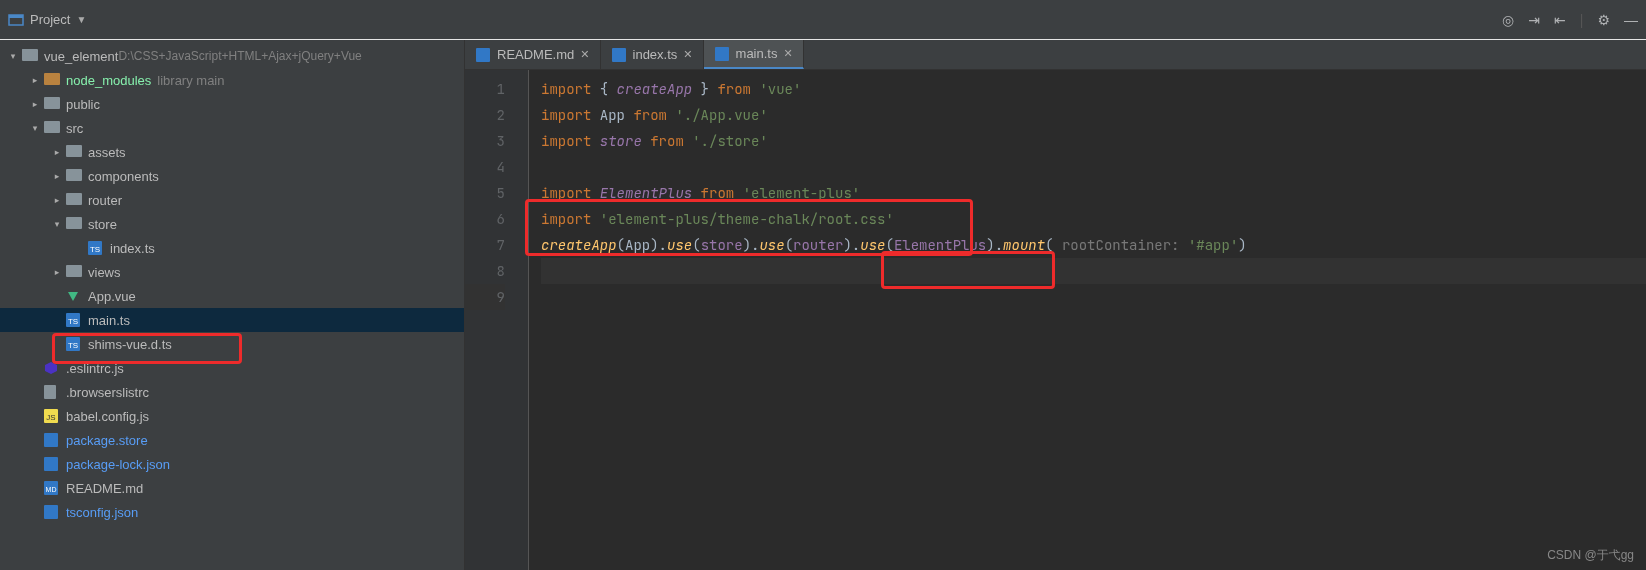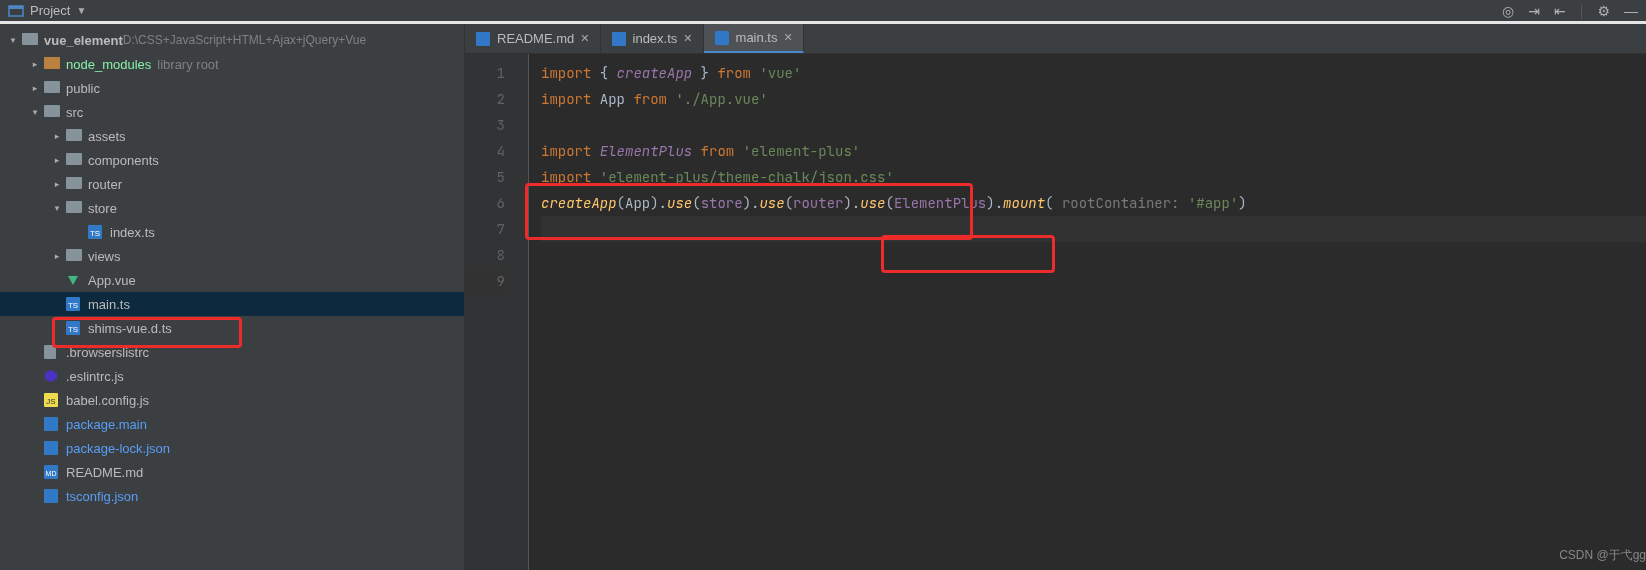--- a/index.html
+++ b/index.html
@@ -8,23 +8,23 @@
   font-size: 13px;
   background: #2b2b2b;
   color: #a9b7c6;
   width: 1646px;
   height: 570px;
   overflow: hidden;
   display: flex;
   flex-direction: column;
 }
 .top-bar {
-  height: 24px;
+  height: 40px;
   background: #3c3f41;
-  border-bottom: 3px solid #e5e5e5;
+  border-bottom: 1px solid #e5e5e5;
   display: flex;
   align-items: center;
   padding: 0 8px;
   position: relative;
 }
 .proj-header-left { display: flex; align-items: center; gap: 6px; }
 .icon-svg { width: 16px; height: 16px; display: inline-flex; align-items: center; justify-content: center; }
 .proj-label { color: #bbb; font-weight: 500; }
 .dropdown-arrow { color: #aaa; font-size: 10px; }
 .toolbar-icons { position: absolute; right: 8px; display: flex; gap: 14px; align-items: center; }
@@ -52,21 +52,21 @@
 .indent-1 { padding-left: 28px; }
 .indent-2 { padding-left: 50px; }
 .indent-3 { padding-left: 72px; }
 .file-icon { width: 16px; height: 14px; margin: 0 6px 0 2px; display: inline-flex; }
 .folder-icon { width: 16px; height: 14px; margin: 0 6px 0 2px; display: inline-flex; }
 .label { color: #bbbbbb; }
 .label-orange { color: #86efac; }
 .label-bluefile { color: #589df6; }
 .label-path { color: #808080; font-size: 12px; }
 .label-lib { color: #808080; margin-left: 6px; }
-.tree-row.bold .label { font-weight: 700; }
+.tree-row.bold .label { font-weight: 400; }
 .red-box { position: absolute; border: 3px solid #ee2b2b; border-radius: 4px; pointer-events: none; }
 
 .editor-area { flex: 1; background: #2b2b2b; display: flex; flex-direction: column; position: relative; }
 .tabs {
   height: 30px;
   background: #3c3f41;
   border-bottom: 1px solid #323232;
   display: flex;
   align-items: stretch;
 }
@@ -86,21 +86,21 @@
 .gutter-extra { width: 14px; background: #313335; border-right: 1px solid #555; }
 .code-lines { flex: 1; padding: 6px 0 0 12px; line-height: 26px; position: relative; }
 .code-lines .line { white-space: pre; }
 .kw { color: #cc7832; }
 .id { color: #9876aa; font-style: italic; }
 .id2 { color: #9876aa; }
 .plain { color: #a9b7c6; }
 .str { color: #6a8759; }
 .fn { color: #ffc66d; font-style: italic; }
 .hint { color: #787878; }
-.watermark { position: absolute; right: 0; bottom: 6px; color: #888; font-size: 12px; font-family: sans-serif; }
+.watermark { position: absolute; right: 12px; bottom: 6px; color: #888; font-size: 12px; font-family: sans-serif; }
 .line-current { background: #323232; }
 </style>
 </head>
 <body>
 
 <div class="top-bar">
   <div class="proj-header-left">
     <span class="icon-svg">
       <svg width="16" height="16">
           <rect x="1" y="3" width="14" height="10" fill="none" stroke="#4a88c7" stroke-width="1.5"></rect>
@@ -135,21 +135,21 @@
       <span class="label-path">D:\CSS+JavaScript+HTML+Ajax+jQuery+Vue</span>
     </div>
     <div class="tree-row indent-1">
       <span class="chev">▸</span>
       <span class="folder-icon">
           <svg width="16" height="12">
             <rect width="16" height="12" rx="1" fill="#b9823f"></rect>
           </svg>
         </span>
       <span class="label label-orange">node_modules</span>
-      <span class="label-lib">library root</span>
+      <span class="label-lib">library main</span>
     </div>
     <div class="tree-row indent-1">
       <span class="chev">▸</span>
       <span class="folder-icon">
           <svg width="16" height="12">
             <rect width="16" height="12" rx="1" fill="#87939a"></rect>
           </svg>
         </span>
       <span class="label">public</span>
     </div>
@@ -238,57 +238,57 @@
     </div>
     <div class="tree-row indent-2">
       <span class="chev empty">▸</span>
       <span class="file-icon">
           <svg width="14" height="14">
             <rect width="14" height="14" rx="1" fill="#3178c6"></rect>
             <text x="7" y="11" font-size="8" fill="#fff" text-anchor="middle">TS</text>
           </svg>
         </span>
       <span class="label">shims-vue.d.ts</span>
+    </div>
+    <div class="tree-row indent-1">
+      <span class="chev empty">▸</span>
+      <span class="file-icon">
+          <svg width="14" height="14">
+            <polygon points="7,1 13,4 13,10 7,13 1,10 1,4" fill="#4b32c3"></polygon>
+          </svg>
+        </span>
+      <span class="label">.eslintrc.js</span>
     </div>
     <div class="tree-row indent-1">
       <span class="chev empty">▸</span>
       <span class="file-icon">
           <svg width="12" height="14">
             <rect width="12" height="14" rx="1" fill="#87939a"></rect>
           </svg>
         </span>
       <span class="label">.browserslistrc</span>
     </div>
     <div class="tree-row indent-1">
       <span class="chev empty">▸</span>
       <span class="file-icon">
           <svg width="14" height="14">
-            <polygon points="7,1 13,4 13,10 7,13 1,10 1,4" fill="#4b32c3"></polygon>
-          </svg>
-        </span>
-      <span class="label">.eslintrc.js</span>
-    </div>
-    <div class="tree-row indent-1">
-      <span class="chev empty">▸</span>
-      <span class="file-icon">
-          <svg width="14" height="14">
             <rect width="14" height="14" rx="1" fill="#f0db4f"></rect>
             <text x="7" y="11" font-size="8" fill="#323330" text-anchor="middle">JS</text>
           </svg>
         </span>
       <span class="label">babel.config.js</span>
     </div>
     <div class="tree-row indent-1">
       <span class="chev empty">▸</span>
       <span class="file-icon">
           <svg width="14" height="14">
             <rect width="14" height="14" rx="1" fill="#3178c6"></rect>
           </svg>
         </span>
-      <span class="label label-bluefile">package.main</span>
+      <span class="label label-bluefile">package.store</span>
     </div>
     <div class="tree-row indent-1">
       <span class="chev empty">▸</span>
       <span class="file-icon">
           <svg width="14" height="14">
             <rect width="14" height="14" rx="1" fill="#3178c6"></rect>
           </svg>
         </span>
       <span class="label label-bluefile">package-lock.json</span>
     </div>
@@ -355,23 +355,24 @@
         <div>5</div>
         <div>6</div>
         <div>7</div>
         <div>8</div>
         <div class="line-current">9</div>
       </div>
       <div class="gutter-extra"></div>
       <div class="code-lines">
         <div class="line"><span class="kw">import</span><span class="plain"> { </span><span class="id">createApp</span><span class="plain"> } </span><span class="kw">from </span><span class="str">'vue'</span></div>
         <div class="line"><span class="kw">import</span><span class="plain"> App </span><span class="kw">from </span><span class="str">'./App.vue'</span></div>
+        <div class="line"><span class="kw">import</span><span> </span><span class="id">store</span><span class="kw"> from </span><span class="str">'./store'</span></div>
         <div class="line">&nbsp;</div>
         <div class="line"><span class="kw">import</span><span> </span><span class="id">ElementPlus</span><span class="kw"> from </span><span class="str">'element-plus'</span></div>
-        <div class="line"><span class="kw">import</span><span> </span><span class="str">'element-plus/theme-chalk/json.css'</span></div>
+        <div class="line"><span class="kw">import</span><span> </span><span class="str">'element-plus/theme-chalk/root.css'</span></div>
         <div class="line"><span class="fn">createApp</span><span class="plain">(App).</span><span class="fn">use</span><span class="plain">(</span><span class="id2">store</span><span class="plain">).</span><span class="fn">use</span><span class="plain">(</span><span class="id2">router</span><span class="plain">).</span><span class="fn">use</span><span class="plain">(</span><span class="id2">ElementPlus</span><span class="plain">).</span><span class="fn">mount</span><span class="plain">(</span><span class="hint"> rootContainer: </span><span class="str">'#app'</span><span class="plain">)</span></div>
         <div class="line line-current">&nbsp;</div>
 
         <div class="red-box" style="left:-4px; top:129px; width:448px; height:57px;"></div>
         <div class="red-box" style="left:352px; top:181px; width:174px; height:38px;"></div>
       </div>
     </div>
     <div class="watermark">CSDN @于弋gg</div>
   </div>
 </div>

